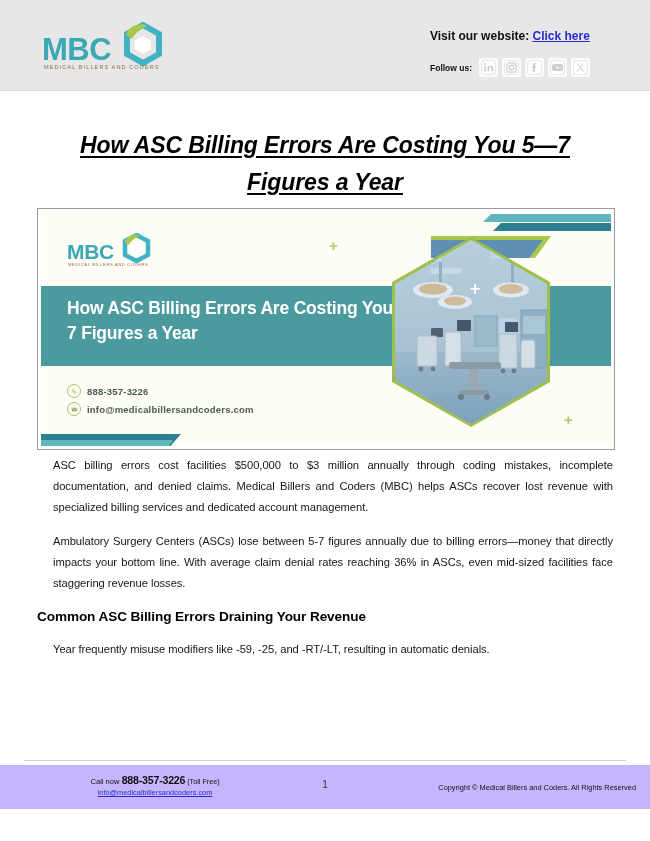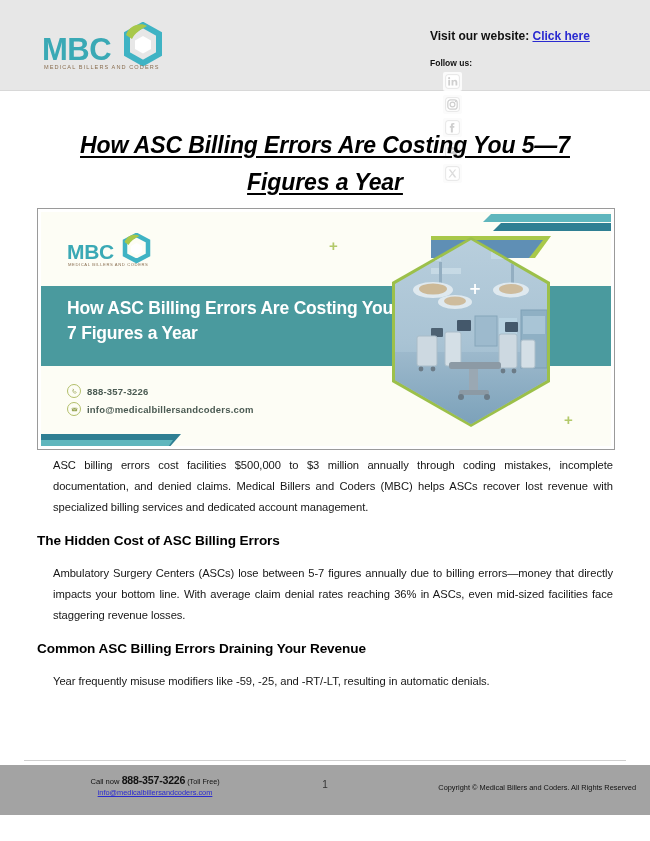--- a/index.html
+++ b/index.html
@@ -67,21 +67,20 @@
     text-decoration: underline;
     font-weight: bold;
   }
   .follow-row {
     position: absolute;
     left: 430px; top: 58px;
     display: flex;
     align-items: center;
     gap: 4px;
     white-space: nowrap;
-    flex-direction: column;
   }
   .follow-label {
     font-size: 8.5px;
     font-weight: bold;
     color: #111;
     margin-right: 3px;
   }
   .soc {
     width: 19px; height: 19px;
     background: #fbfbfb;
@@ -232,22 +231,22 @@
   
   .footer-rule {
     position: absolute;
     left: 24px; top: 760px;
     width: 602px; height: 1px;
     background: #cfcfcf;
   }
   .page-footer {
     position: absolute;
     left: 0; top: 765px;
-    width: 650px; height: 50px;
-    background: #a3a3a3;
+    width: 650px; height: 44px;
+    background: #c4b5fd;
   }
   .footer-left {
     position: absolute;
     left: 40px; top: 9px;
     width: 230px;
     text-align: center;
   }
   .fl-line1 { font-size: 7.6px; color: #111; white-space: nowrap; }
   .fl-line1 .callnow { font-weight: normal; }
   .fl-line1 .phone-big { font-size: 10.6px; font-weight: bold; letter-spacing: -0.2px; }
@@ -459,21 +458,20 @@
       <text x="104" y="62" class="plusmark" fill="#ffffff" font-size="15" font-weight="bold" text-anchor="middle" font-family="DejaVu Sans, sans-serif">+</text>
     </svg>
 
     <span class="plus-mark" style="left:288px; top:26px;">+</span>
     <span class="plus-mark" style="left:523px; top:200px;">+</span>
   </div>
 </div>
 
 <div class="content">
   <p class="para">ASC billing errors cost facilities $500,000 to $3 million annually through coding mistakes, incomplete documentation, and denied claims. Medical Billers and Coders (MBC) helps ASCs recover lost revenue with specialized billing services and dedicated account management.</p>
-  <h2 class="sec-head">The Hidden Cost of ASC Billing Errors</h2>
   <p class="para">Ambulatory Surgery Centers (ASCs) lose between 5-7 figures annually due to billing errors—money that directly impacts your bottom line. With average claim denial rates reaching 36% in ASCs, even mid-sized facilities face staggering revenue losses.</p>
   <h2 class="sec-head">Common ASC Billing Errors Draining Your Revenue</h2>
   <p class="para">Year frequently misuse modifiers like -59, -25, and -RT/-LT, resulting in automatic denials.</p>
 </div>
 
 <div class="footer-rule"></div>
 
 <div class="page-footer">
   <div class="footer-left">
     <div class="fl-line1">

